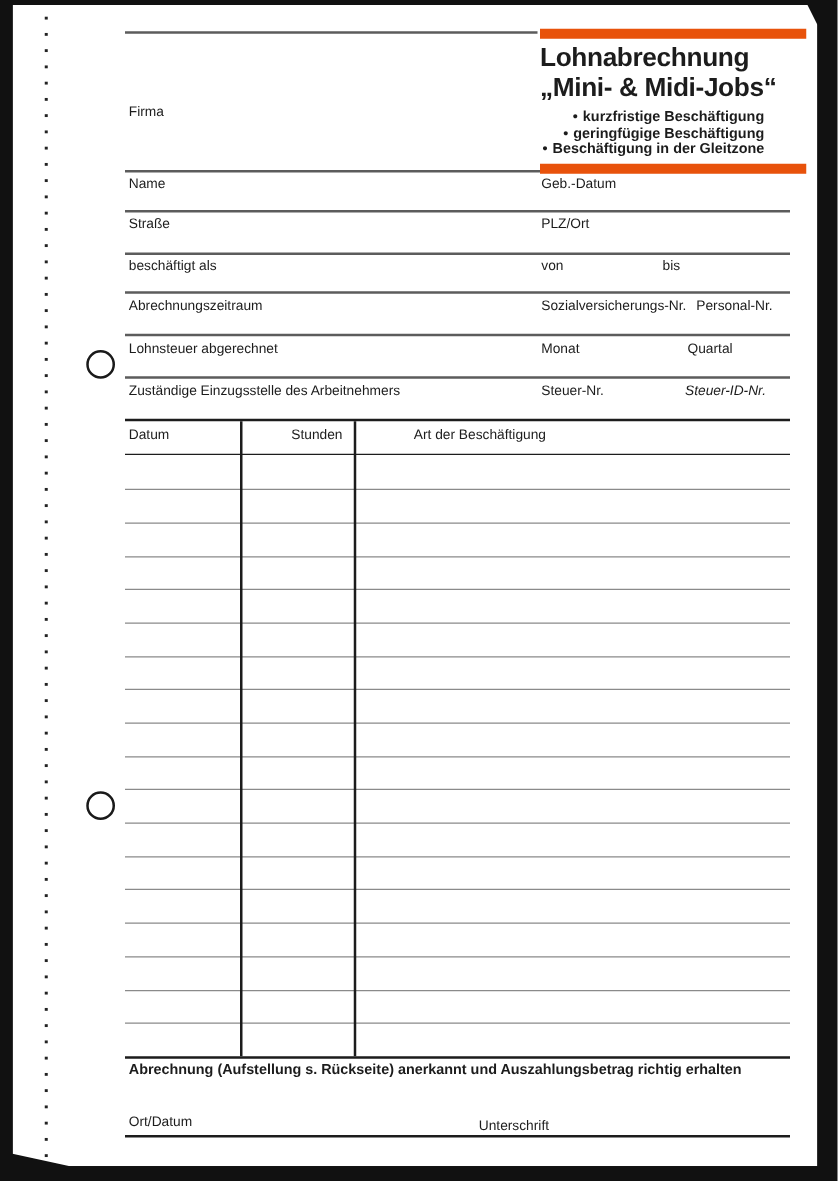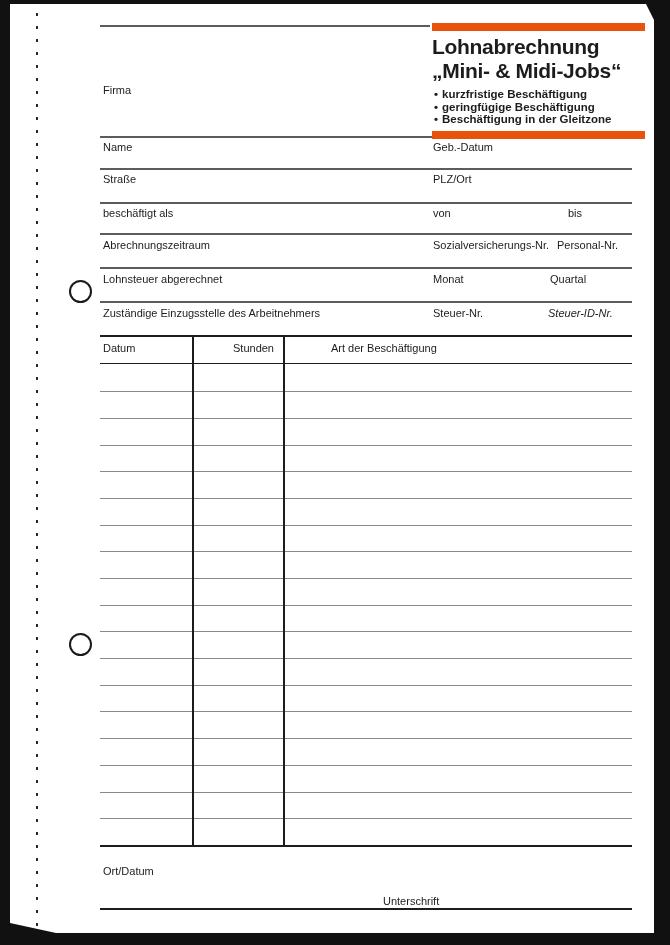--- a/index.html
+++ b/index.html
@@ -29,21 +29,21 @@
   .fline{height:1.5px;background:#5c5c5c;}
   .blackline{height:2px;background:#1c1c1c;}
   .lbl{font-size:11px;line-height:13px;white-space:nowrap;}
   .bold-lbl{font-size:11.5px;font-weight:bold;white-space:nowrap;}
   
   .accentbar{height:8px;}
   .hdr-title{
     font-size:21px;font-weight:bold;line-height:24px;
     letter-spacing:-0.3px;white-space:nowrap;
   }
-  .hdr-bullets{font-size:11.5px;font-weight:bold;line-height:12.7px;}
+  .hdr-bullets{font-size:11.5px;font-weight:bold;line-height:12.7px;text-align:right;}
   .hdr-bullets div{white-space:nowrap;}
   .bullet-dot{display:inline-block;margin-right:4px;}
   
   .htable{
     left:90px;top:331px;width:532px;height:508px;
     border-top:2px solid #1c1c1c;border-bottom:2px solid #1c1c1c;
     box-sizing:content-box;
   }
   .t-head{
     position:absolute;left:0;top:0;width:100%;height:27px;
@@ -87,21 +87,21 @@
   <div class="abs lbl" style="left:93px;top:137px;">Name</div>
   <div class="abs lbl" style="left:423px;top:137px;">Geb.-Datum</div>
 
   <div class="abs fline" style="left:90px;top:164px;width:532px;"></div>
   <div class="abs lbl" style="left:93px;top:169px;">Straße</div>
   <div class="abs lbl" style="left:423px;top:169px;">PLZ/Ort</div>
 
   <div class="abs fline" style="left:90px;top:198px;width:532px;"></div>
   <div class="abs lbl" style="left:93px;top:203px;">beschäftigt als</div>
   <div class="abs lbl" style="left:423px;top:203px;">von</div>
-  <div class="abs lbl" style="left:558px;top:203px;">bis</div>
+  <div class="abs lbl" style="left:520px;top:203px;">bis</div>
 
   <div class="abs fline" style="left:90px;top:229px;width:532px;"></div>
   <div class="abs lbl" style="left:93px;top:235px;">Abrechnungszeitraum</div>
   <div class="abs lbl" style="left:423px;top:235px;">Sozialversicherungs-Nr.</div>
   <div class="abs lbl" style="left:547px;top:235px;">Personal-Nr.</div>
 
   <div class="abs fline" style="left:90px;top:263px;width:532px;"></div>
   <div class="abs lbl" style="left:93px;top:269px;">Lohnsteuer abgerechnet</div>
   <div class="abs lbl" style="left:423px;top:269px;">Monat</div>
   <div class="abs lbl" style="left:540px;top:269px;">Quartal</div>
@@ -206,18 +206,19 @@
         <div class="t-row">
           <div class="t-cell c-datum"></div>
           <div class="t-cell c-stunden"></div>
           <div class="t-cell c-art"></div>
         </div>
       </div>
     <div class="vline" style="left:92px;"></div>
     <div class="vline" style="left:183px;"></div>
   </div>
 
-
-  <div class="abs lbl" style="left:93px;top:861px;">Ort/Datum</div>
+  <div class="abs bold-lbl" style="left:93px;top:846px;">Abrechnung (Aufstellung s. Rückseite) anerkannt und Auszahlungsbetrag richtig erhalten</div>
+
+  <div class="abs lbl" style="left:93px;top:888px;">Ort/Datum</div>
   <div class="abs lbl" style="left:373px;top:891px;">Unterschrift</div>
   <div class="abs blackline" style="left:90px;top:904px;width:532px;"></div>
 
 </div>
 
 </body></html>

